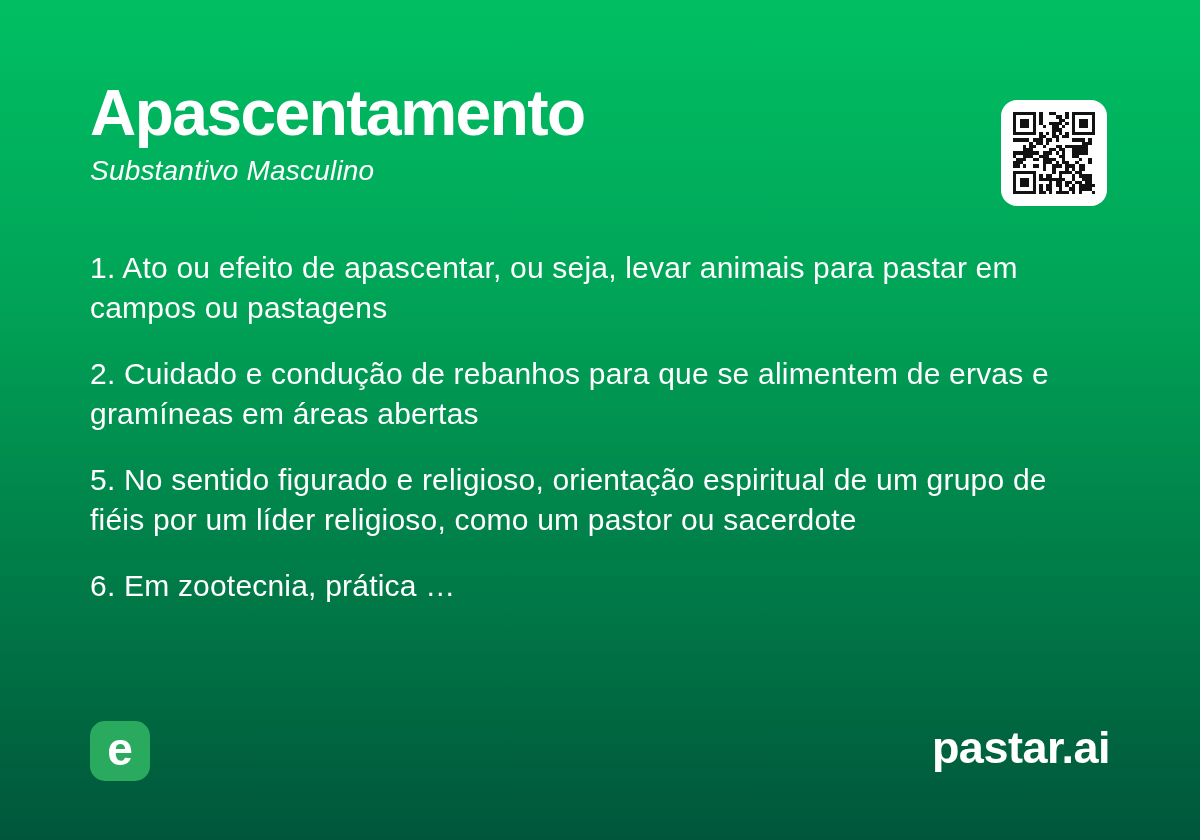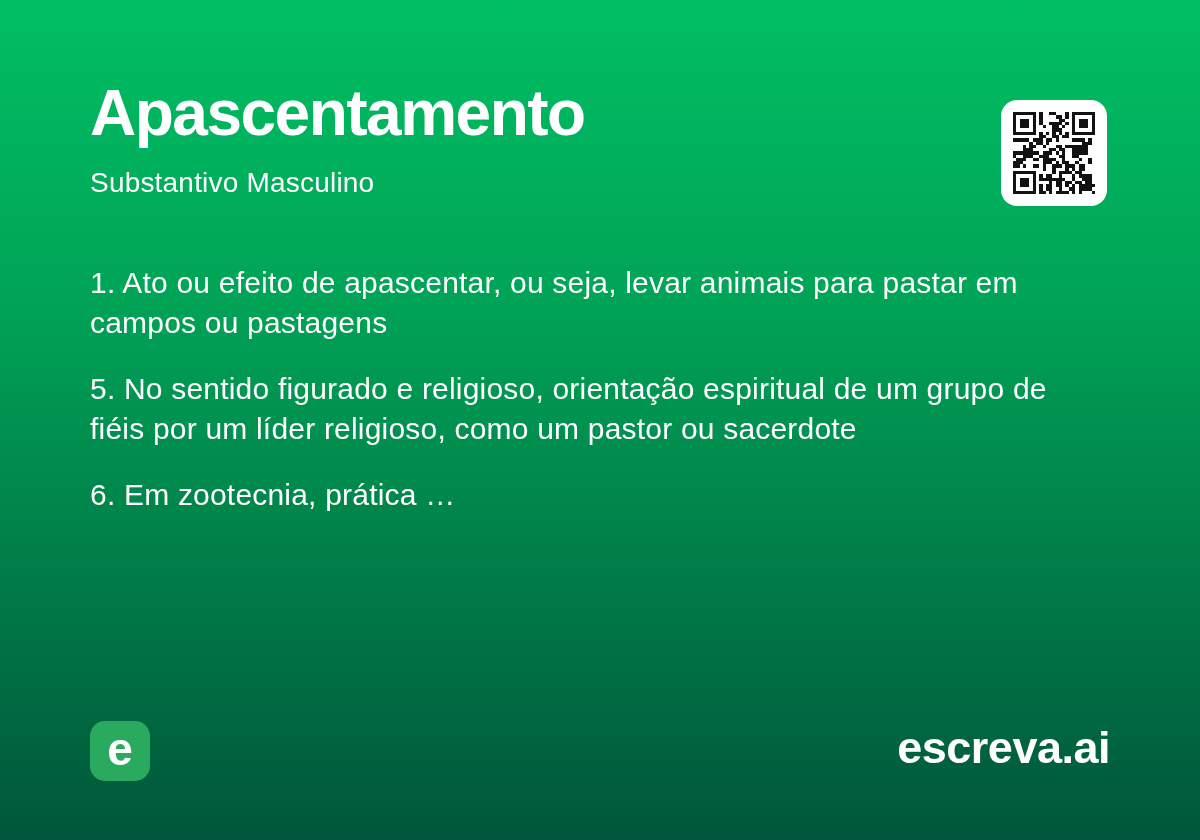--- a/index.html
+++ b/index.html
@@ -20,42 +20,43 @@
   }
   .title {
     margin: 0;
     font-size: 64px;
     font-weight: 800;
     letter-spacing: -1.5px;
     line-height: 1.05;
     color: #ffffff;
   }
   .subtitle {
-    margin-top: 20px;
+    margin-top: 8px;
     font-size: 28px;
     font-weight: 500;
     letter-spacing: 0.2px;
+    font-style: italic;
   }
   .qr-wrap {
     position: absolute;
     top: 100px; right: 93px;
     width: 106px; height: 106px;
     background: #ffffff;
     border-radius: 16px;
     display: flex; align-items: center; justify-content: center;
     box-sizing: border-box;
   }
   .qr-wrap svg { width: 82px; height: 82px; display: block; }
   .definitions {
     position: absolute;
     left: 90px; top: 246px;
     width: 1010px;
   }
   .definitions p {
-    margin: 17px 0 26px 0;
+    margin: 2px 0 26px 0;
     font-size: 30px;
     line-height: 40px;
     font-weight: 500;
     letter-spacing: 0.2px;
   }
   .logo {
     position: absolute;
     left: 90px; top: 721px;
     width: 60px; height: 60px;
     border-radius: 15px;
@@ -410,23 +411,24 @@
         <rect x="15" y="24" width="1" height="1" fill="#121212"></rect>
         <rect x="16" y="24" width="1" height="1" fill="#121212"></rect>
         <rect x="18" y="24" width="1" height="1" fill="#121212"></rect>
         <rect x="20" y="24" width="1" height="1" fill="#121212"></rect>
         <rect x="24" y="24" width="1" height="1" fill="#121212"></rect>
       </svg>
   </div>
 
   <div class="definitions">
     <p>1. Ato ou efeito de apascentar, ou seja, levar animais para pastar em campos ou pastagens</p>
+    <p>2. Cuidado e condução de rebanhos para que se alimentem de ervas e gramíneas em áreas abertas</p>
     <p>5. No sentido figurado e religioso, orientação espiritual de um grupo de fiéis por um líder religioso, como um pastor ou sacerdote</p>
     <p>6. Em zootecnia, prática …</p>
   </div>
 
   <div class="logo" style="background: rgb(42, 170, 95);">
     <span>e</span>
   </div>
 
-  <div class="brand">escreva.ai</div>
+  <div class="brand">pastar.ai</div>
 
 </div>
 
 </body></html>

